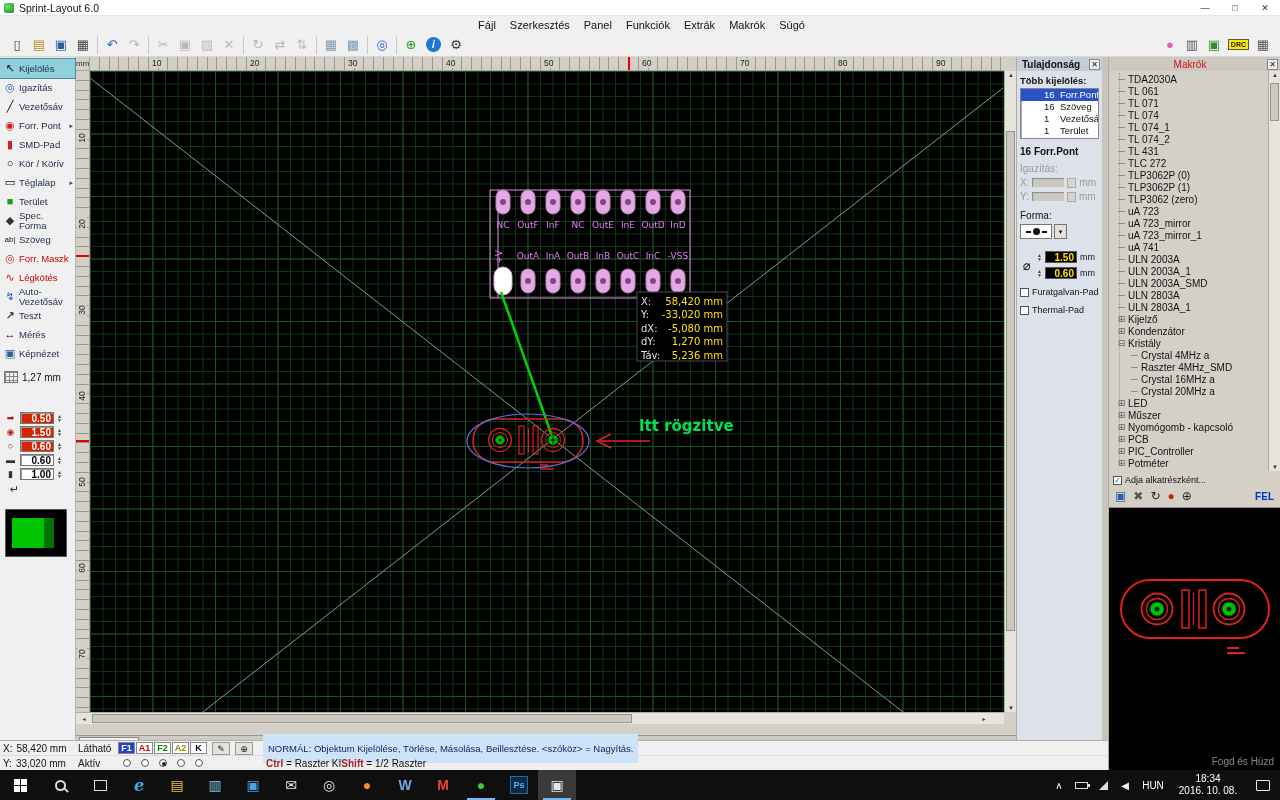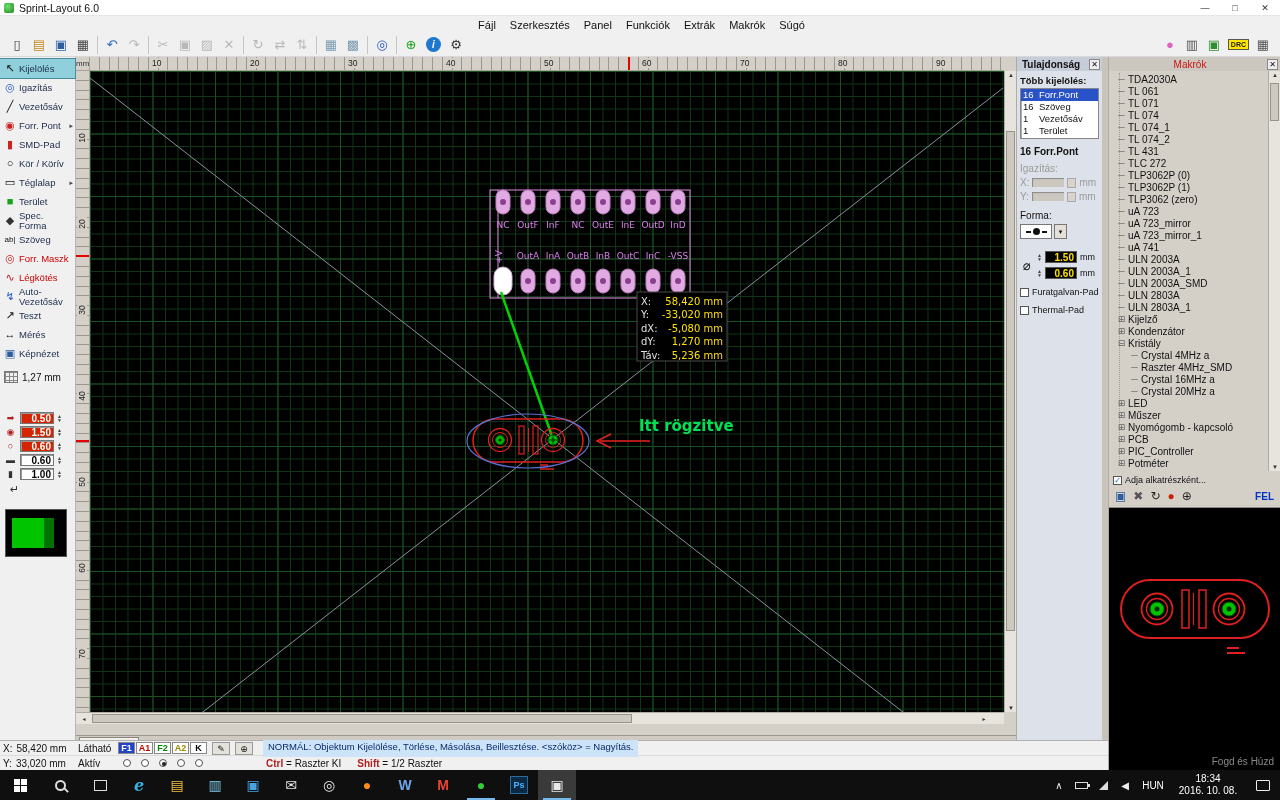--- a/index.html
+++ b/index.html
@@ -69,21 +69,21 @@
 .tab{height:15px;margin-top:1px;padding:1px 10px 0;background:#f2f0ec;border:1px solid #8a867e;border-bottom:none;font-size:9.5px;}
 
 
 .propspanel{position:absolute;left:1016px;top:57px;width:86px;height:683px;background:#dde1ea;border-left:1px solid #b0aca4;font-size:10px;}
 .phead{height:14px;background:#c6ccd8;display:flex;align-items:center;font-weight:bold;font-size:10px;padding:0 2px 0 5px;}
 .px{margin-left:auto;width:11px;height:11px;border:1px solid #888;background:#eee;font-size:8px;line-height:9px;text-align:center;font-weight:normal;}
 .pbody{padding:4px 3px;}
 .pl-bold{font-weight:bold;font-size:9.5px;margin-bottom:2px;}
 .sellist{background:#fff;border:1px solid #888;box-shadow:inset 1px 1px 0 #aaa;height:51px;font-size:9.5px;overflow:hidden;}
 .selrow{display:flex;height:12px;line-height:12px;padding-left:2px;}
-.selrow .cnt{width:16px;flex:none;}
+.selrow .cnt{width:16px;flex:none;margin-left:21px;}
 .selrow.sel{background:#2a52c8;color:#fff;}
 .psub{font-weight:bold;margin:7px 0 3px;}
 .pgray{color:#9a9a9a;margin-top:6px;}
 .prow{display:flex;align-items:center;gap:3px;margin-top:3px;color:#9a9a9a;}
 .pslider{width:32px;height:9px;background:#ccc8c0;box-shadow:inset 1px 1px 1px #888;}
 .pspinbox{width:9px;height:10px;border:1px solid #aaa;background:#d8d4cc;}
 .pl2{margin-top:8px;color:#111;}
 .formarow{display:flex;gap:2px;margin-top:3px;}
 .formabtn{width:32px;height:15px;background:#fff;border:1px solid #777;display:flex;align-items:center;justify-content:center;gap:2px;}
 .fdot{width:7px;height:7px;border-radius:50%;background:#111;}
@@ -125,22 +125,22 @@
 .srow1{border-bottom:1px solid #dcdcdc;}
 .scoord{width:78px;padding-left:3px;display:flex;gap:4px;flex:none;}
 .slabel{width:40px;flex:none;}
 .layerbtns{display:flex;gap:1px;flex:none;}
 .lbtn{width:17px;height:12px;font-size:9px;font-weight:bold;text-align:center;line-height:11px;border:1px solid #888;}
 .radios{display:flex;flex:none;}
 .rwrap{width:18px;text-align:center;}
 .radio{display:inline-block;width:8px;height:8px;border-radius:50%;border:1px solid #555;background:#fff;position:relative;}
 .radio.on::after{content:"";position:absolute;left:2px;top:2px;width:4px;height:4px;border-radius:50%;background:#222;}
 .sbtn{width:18px;height:13px;border:1px solid #999;background:#e4e2dc;margin-left:5px;font-size:9px;text-align:center;line-height:12px;}
-.modetext{margin-left:10px;background:#cde4f8;color:#0a2a6a;padding:0 5px;height:17px;line-height:13px;font-size:9.5px;white-space:nowrap;}
-.keys{margin-left:58px;display:flex;gap:16px;white-space:nowrap;}
+.modetext{margin-left:10px;background:#cde4f8;color:#0a2a6a;padding:8px 5px;height:29px;line-height:13px;font-size:9.5px;white-space:nowrap;}
+.keys{margin-left:58px;display:flex;white-space:nowrap;}
 .key b{color:#b02020;}
 
 
 .taskbar{position:absolute;left:0;top:770px;width:1280px;height:30px;background:#0f0f0f;display:flex;align-items:stretch;color:#fff;}
 .tslot{width:40px;display:flex;align-items:center;justify-content:center;flex:none;}
 .winlogo{display:grid;grid-template-columns:6px 6px;grid-template-rows:6px 6px;gap:1px;}
 .winlogo i{background:#fff;display:block;}
 .searchring{width:11px;height:11px;border:2px solid #ddd;border-radius:50%;position:relative;}
 .searchring::after{content:"";position:absolute;width:6px;height:2px;background:#ddd;transform:rotate(45deg);right:-5px;bottom:-2px;}
 .tview{width:13px;height:11px;border:1px solid #ddd;}

